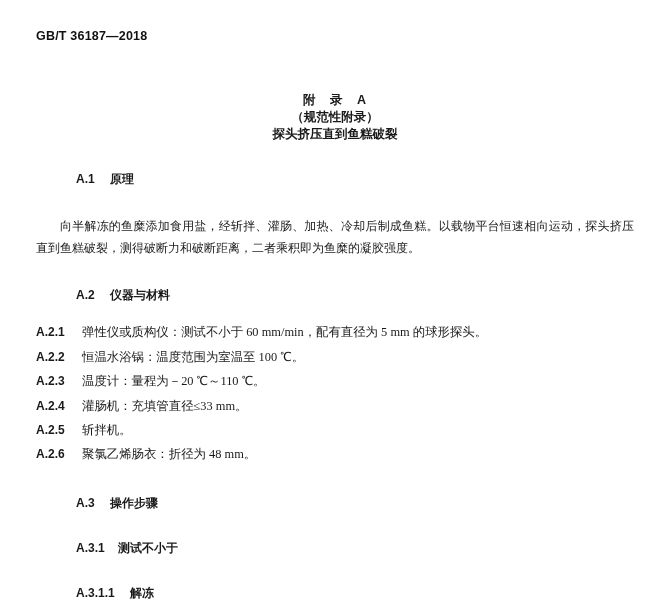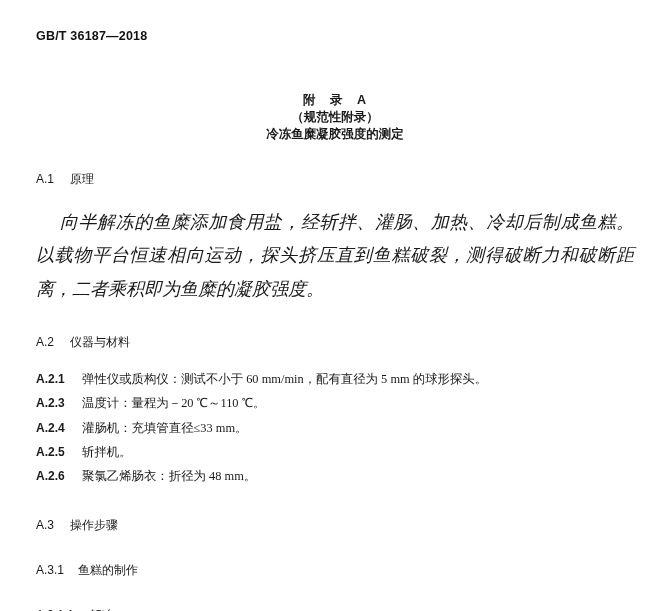--- a/index.html
+++ b/index.html
@@ -54,43 +54,43 @@
     font-weight: bold;
     font-size: 12.5px;
   }
   .annex-line3 {
     font-family: "Liberation Sans", sans-serif;
     font-weight: bold;
     font-size: 12.5px;
   }
   .clause-head {
     font-family: "Liberation Sans", sans-serif;
-    font-weight: normal;
+    font-weight: bold;
     font-size: 12px;
     margin-top: 28px;
     margin-bottom: 0;
+    margin-left: 40px;
   }
   .clause-head .num {
     display: inline-block;
     min-width: 34px;
   }
   .clause-head.sub .num {
     min-width: 42px;
   }
   .clause-head.sub3 .num {
     min-width: 54px;
   }
   .para {
-    font-size: 18px;
+    font-size: 12px;
     line-height: 1.85;
     text-align: justify;
     text-justify: inter-ideograph;
-    margin-top: 18px;
+    margin-top: 27px;
     text-indent: 24px;
-    font-style: italic;
   }
   .item-list {
     margin-top: 16px;
   }
   .item {
     font-size: 12.4px;
     line-height: 1.95;
     display: flex;
     align-items: baseline;
   }
@@ -111,36 +111,40 @@
 
 <div class="page">
 
   <div class="std-header">GB/T 36187—2018</div>
 
   <div class="content">
 
     <div class="annex-title-block">
       <div class="annex-line1">附　录　A</div>
       <div class="annex-line2">（规范性附录）</div>
-      <div class="annex-line3">冷冻鱼糜凝胶强度的测定</div>
+      <div class="annex-line3">探头挤压直到鱼糕破裂</div>
     </div>
 
     <div class="clause-head">
       <span class="num">A.1</span><span>原理</span>
     </div>
     <div class="para">向半解冻的鱼糜添加食用盐，经斩拌、灌肠、加热、冷却后制成鱼糕。以载物平台恒速相向运动，探头挤压直到鱼糕破裂，测得破断力和破断距离，二者乘积即为鱼糜的凝胶强度。</div>
 
     <div class="clause-head">
       <span class="num">A.2</span><span>仪器与材料</span>
     </div>
 
     <div class="item-list">
       <div class="item">
         <span class="itemnum">A.2.1</span>
         <span class="itemtext">弹性仪或质构仪：测试不小于 60 mm/min，配有直径为 5 mm 的球形探头。</span>
+      </div>
+      <div class="item">
+        <span class="itemnum">A.2.2</span>
+        <span class="itemtext">恒温水浴锅：温度范围为室温至 100 ℃。</span>
       </div>
       <div class="item">
         <span class="itemnum">A.2.3</span>
         <span class="itemtext">温度计：量程为－20 ℃～110 ℃。</span>
       </div>
       <div class="item">
         <span class="itemnum">A.2.4</span>
         <span class="itemtext">灌肠机：充填管直径≤33 mm。</span>
       </div>
       <div class="item">
@@ -151,21 +155,21 @@
         <span class="itemnum">A.2.6</span>
         <span class="itemtext">聚氯乙烯肠衣：折径为 48 mm。</span>
       </div>
     </div>
 
     <div class="clause-head">
       <span class="num">A.3</span><span>操作步骤</span>
     </div>
 
     <div class="clause-head sub">
-      <span class="num">A.3.1</span><span>鱼糕的制作</span>
+      <span class="num">A.3.1</span><span>测试不小于</span>
     </div>
 
     <div class="clause-head sub3">
       <span class="num">A.3.1.1</span><span>解冻</span>
     </div>
 
   </div>
 </div>
 
 </body></html>

